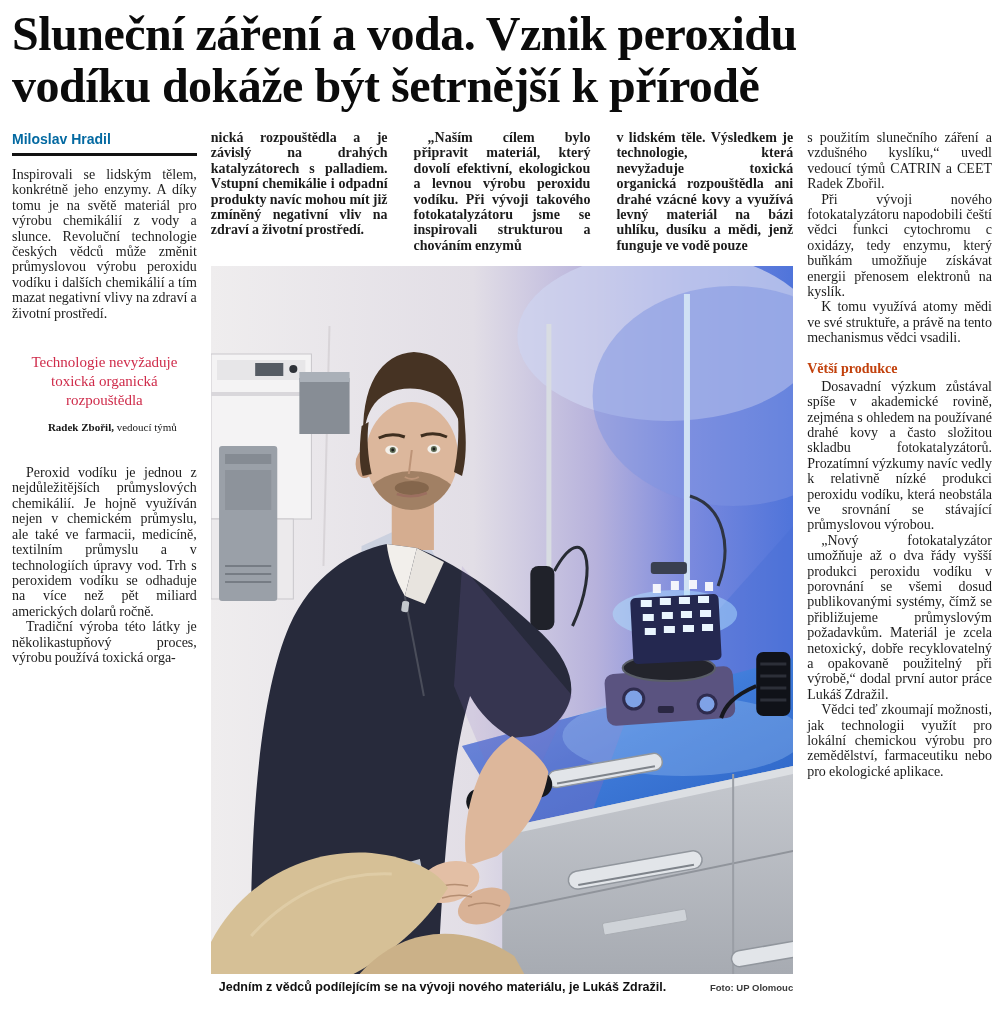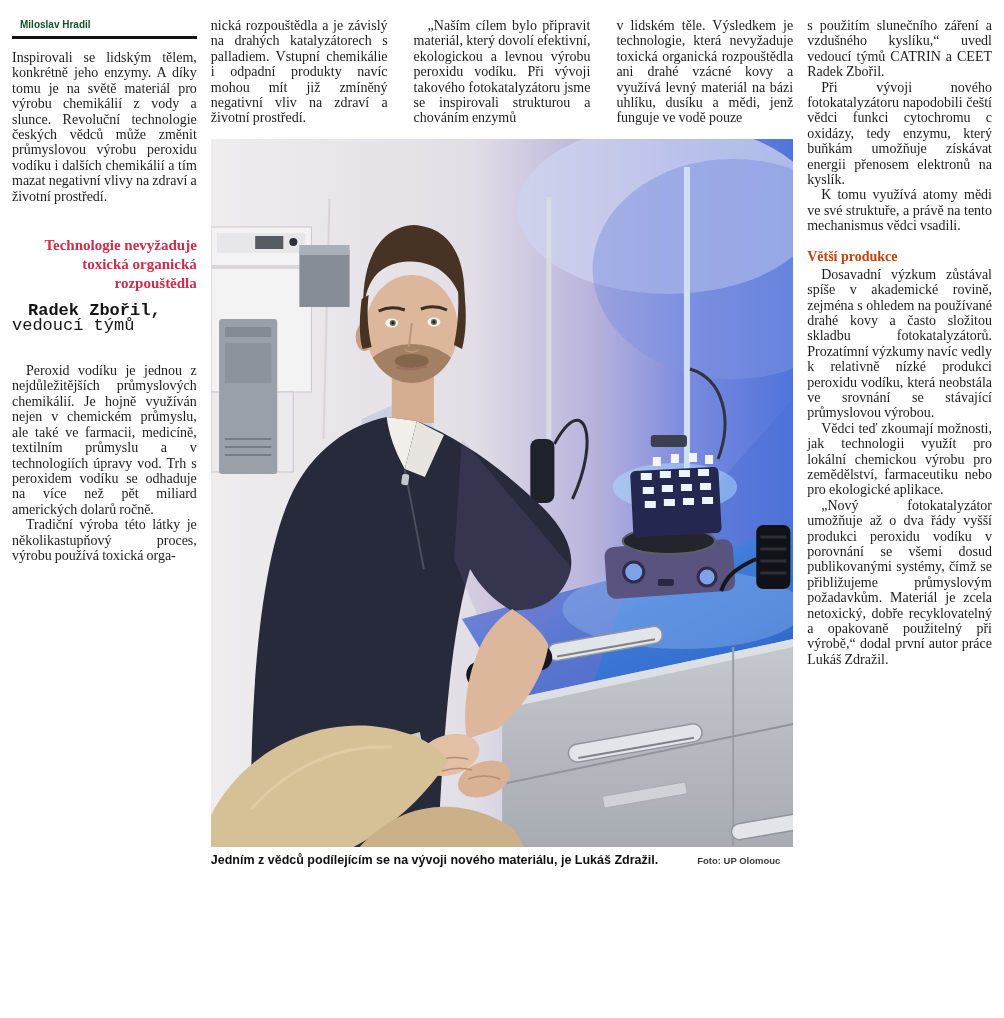--- a/index.html
+++ b/index.html
@@ -21,52 +21,53 @@
   .colA{grid-column:1}
   .mid{grid-column:2/5;}
   .colE{grid-column:5}
   p.body{
     margin:0;font-size:14px;line-height:15.4px;text-align:justify;
     word-spacing:-0.4px;
   }
   p.ind{text-indent:14px;}
   .byline{
     font-family:"Liberation Sans","DejaVu Sans",sans-serif;
-    font-weight:700;font-size:10px;margin:1px 0 6px 8px;color:#14532d;
+    font-weight:700;font-size:14px;margin:1px 0 6px 0;color:#0369a1;
   }
   .rule{height:3px;background:#121212;margin:0 0 11px 0;}
   .pullquote{margin:32px 0 30px 0;}
   .pq{
-    margin:0;font-weight:700;font-size:15px;line-height:19px;
-    color:var(--accent-red,#cf2b4a);text-align:right;
+    margin:8px;font-weight:400;font-size:15px;line-height:19px;
+    color:var(--accent-red,#cf2b4a);text-align:center;
   }
   .attr{
-    margin:10px 0 0 0;font-family:Liberation Mono, monospace;
-    font-size:17px;line-height:15px;text-indent:16px;text-align:left;color:#141414;
+    margin:10px 0 0 0;font-family:Liberation Serif, serif;
+    font-size:11px;line-height:15px;text-indent:16px;text-align:center;color:#141414;
   }
   .attr b{font-weight:700;}
   .subhead{
     font-family:"Liberation Serif","DejaVu Serif",serif;
     font-weight:700;font-size:14px;margin:15px 0 2px 0;color:#c2410c;
   }
-  .mid-text{display:grid;grid-template-columns:repeat(3,1fr);column-gap:26px;align-items:start;}
+  .mid-text{display:grid;grid-template-columns:repeat(3,1fr);column-gap:26px;align-items:start;font-weight:bold;}
   figure.photo-fig{margin:13px 0 0 0;}
   svg.photo{display:block;width:100%;height:708px;background:#dcd9e2;}
   figcaption{
-    display:flex;justify-content:flex-start;align-items:baseline;
-    margin-top:6px;font-family:"Liberation Sans","DejaVu Sans",sans-serif;
+    display:flex;justify-content:space-between;align-items:baseline;
+    margin-top:6px;font-family:"Liberation Sans","DejaVu Sans",sans-serif;margin-left:8px;
   }
   .cap{font-weight:700;font-size:12.5px;color:#101010;}
   .credit{font-weight:700;font-size:9.5px;color:#3a3a3a;white-space:nowrap;margin-left:10px;padding-left:29px;}
 </style>
 </head>
 <body>
 
 <div class="page">
 
+  <h1 class="headline"><span>Sluneční záření a voda. Vznik peroxidu</span><br><span>vodíku dokáže být šetrnější k přírodě</span></h1>
 
   <div class="content">
 
     <div class="colA">
       <div class="byline">Miloslav Hradil</div>
       <div class="rule"></div>
       <p class="body">Inspirovali se lidským tělem, konkrétně jeho enzymy. A díky tomu je na světě materiál pro výrobu chemikálií z vody a slunce. Revoluční technologie českých vědců může změnit průmyslovou výrobu peroxidu vodíku i dalších chemikálií a tím mazat negativní vlivy na zdraví a životní prostředí.</p>
       <div class="pullquote">
         <p class="pq">Technologie nevyžaduje toxická organická rozpouštědla</p>
         <p class="attr"><b>Radek Zbořil,</b><span> vedoucí týmů</span></p>
@@ -276,18 +277,18 @@
         </figcaption>
       </figure>
     </div>
 
     <div class="colE">
       <p class="body">s použitím slunečního záření a vzdušného kyslíku,“ uvedl vedoucí týmů CATRIN a CEET Radek Zbořil.</p>
       <p class="body ind">Při vývoji nového fotokatalyzátoru napodobili čeští vědci funkci cytochromu c oxidázy, tedy enzymu, který buňkám umožňuje získávat energii přenosem elektronů na kyslík.</p>
       <p class="body ind">K tomu využívá atomy mědi ve své struktuře, a právě na tento mechanismus vědci vsadili.</p>
       <h3 class="subhead">Větší produkce</h3>
       <p class="body ind">Dosavadní výzkum zůstával spíše v akademické rovině, zejména s ohledem na používané drahé kovy a často složitou skladbu fotokatalyzátorů. Prozatímní výzkumy navíc vedly k relativně nízké produkci peroxidu vodíku, která neobstála ve srovnání se stávající průmyslovou výrobou.</p>
+      <p class="body ind">„Nový fotokatalyzátor umožňuje až o dva řády vyšší produkci peroxidu vodíku v porovnání se všemi dosud publikovanými systémy, čímž se přibližujeme průmyslovým požadavkům. Materiál je zcela netoxický, dobře recyklovatelný a opakovaně použitelný při výrobě,“ dodal první autor práce Lukáš Zdražil.</p>
       <p class="body ind">Vědci teď zkoumají možnosti, jak technologii využít pro lokální chemickou výrobu pro zemědělství, farmaceutiku nebo pro ekologické aplikace.</p>
-      <p class="body ind">„Nový fotokatalyzátor umožňuje až o dva řády vyšší produkci peroxidu vodíku v porovnání se všemi dosud publikovanými systémy, čímž se přibližujeme průmyslovým požadavkům. Materiál je zcela netoxický, dobře recyklovatelný a opakovaně použitelný při výrobě,“ dodal první autor práce Lukáš Zdražil.</p>
     </div>
 
   </div>
 </div>
 
 </body></html>

